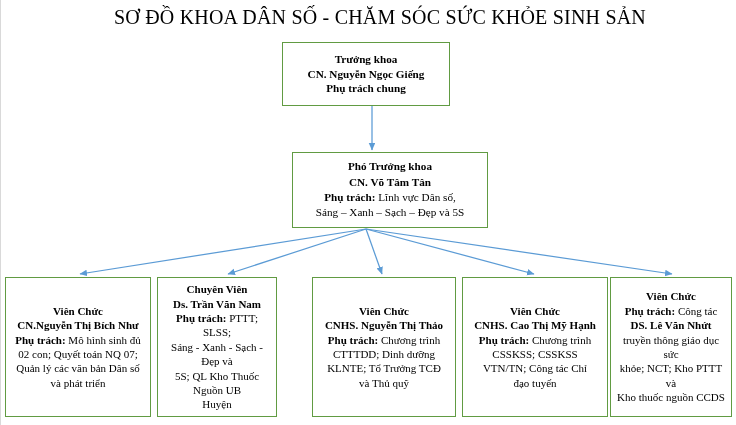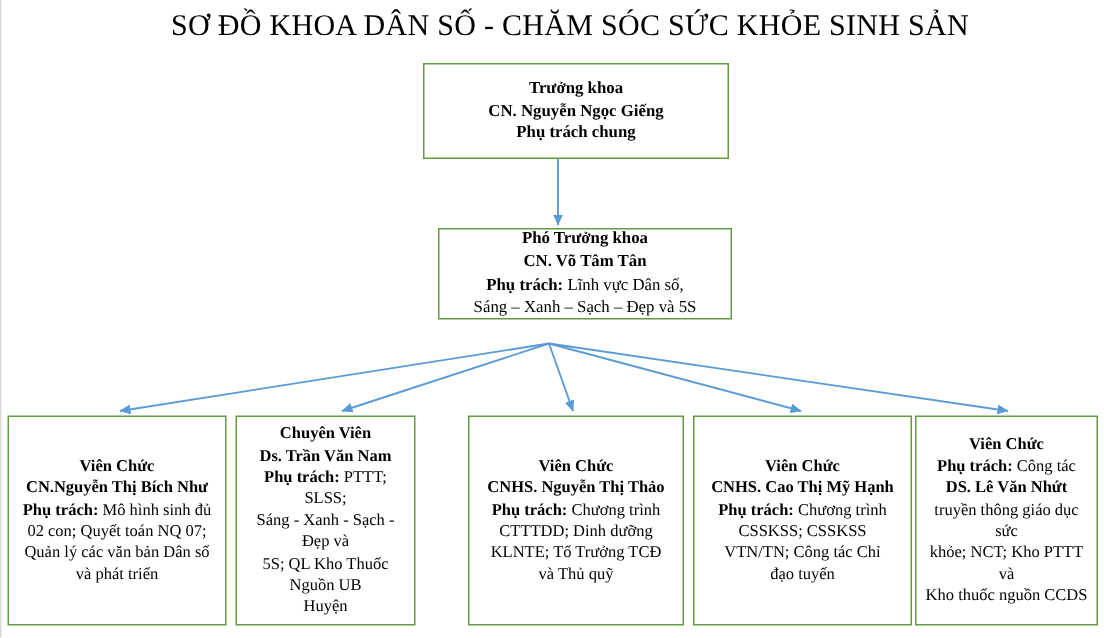--- a/index.html
+++ b/index.html
@@ -59,28 +59,28 @@
   .node .ln.b {
     font-weight: bold;
   }
   .node .ln.mix b {
     font-weight: bold;
     text-align: center;
   }
   #node-head {
     left: 282px;
     top: 42px;
-    width: 204px;
+    width: 168px;
     height: 64px;
   }
   #node-deputy {
     left: 292px;
     top: 152px;
     width: 196px;
-    height: 61px;
+    height: 76px;
   }
   #node-deputy .ln {
     line-height: 15.4px;
   }
   .leaf {
     top: 277px;
     height: 140px;
   }
   #leaf-1 { left: 5px;   width: 146px; }
   #leaf-2 { left: 157px; width: 120px; }

